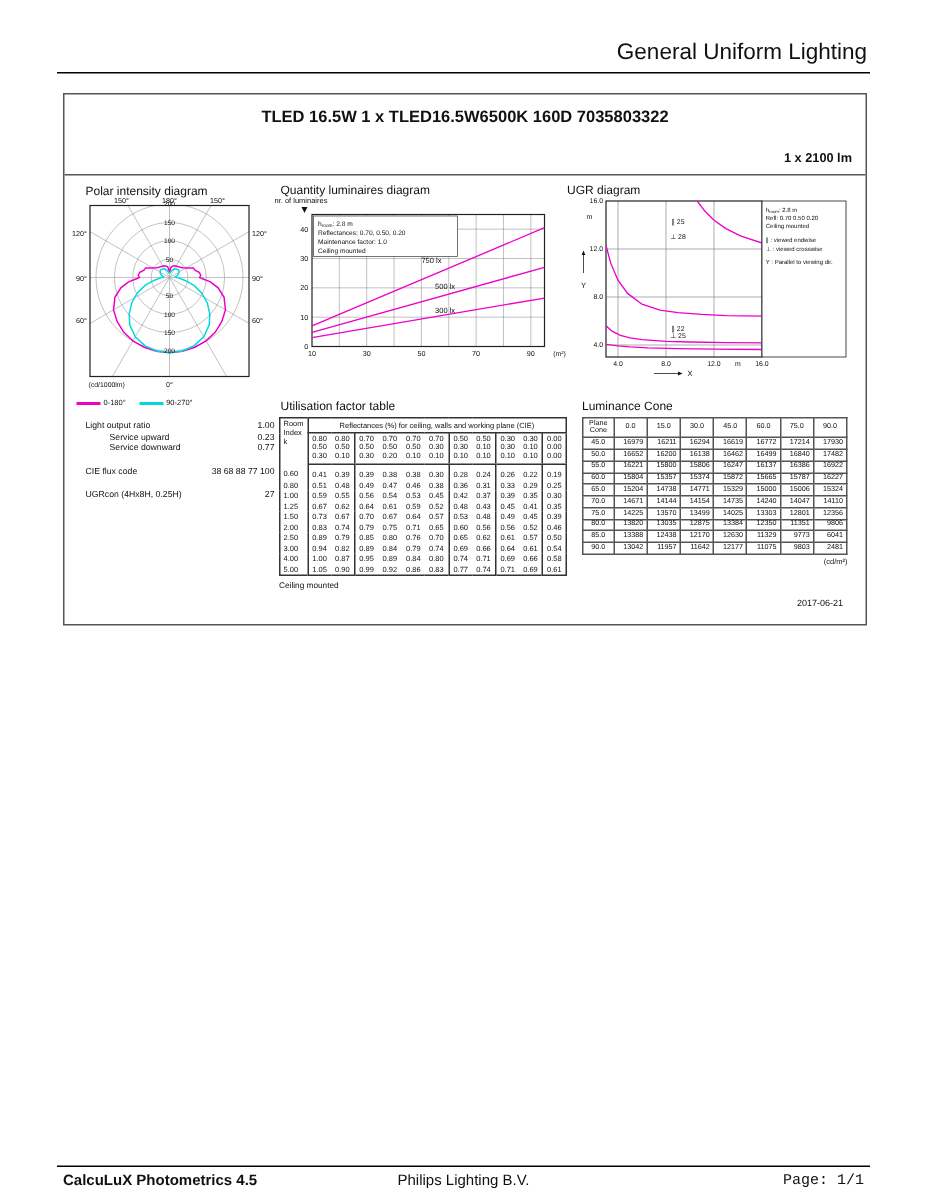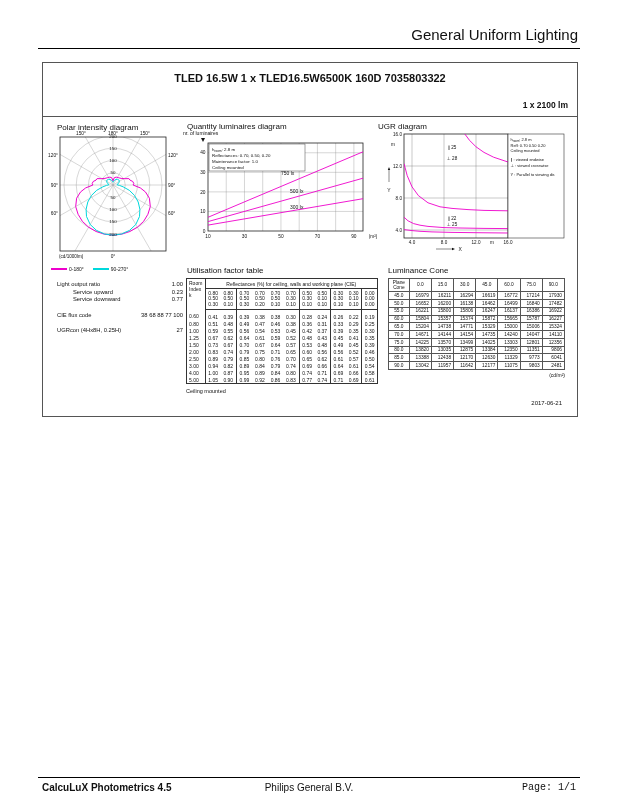--- a/index.html
+++ b/index.html
@@ -513,15 +513,15 @@
           </tbody>
         </table>
       <div class="lum-unit">(cd/m²)</div>
     </div>
 
     <div class="date">2017-06-21</div>
   </div>
 
   <div class="footer-rule"></div>
   <div class="f-left">CalcuLuX Photometrics 4.5</div>
-  <div class="f-center">Philips General B.V.</div>
+  <div class="f-center">Philips Lighting B.V.</div>
   <div class="f-right">Page: 1/1</div>
 </div>
 
 </body></html>

